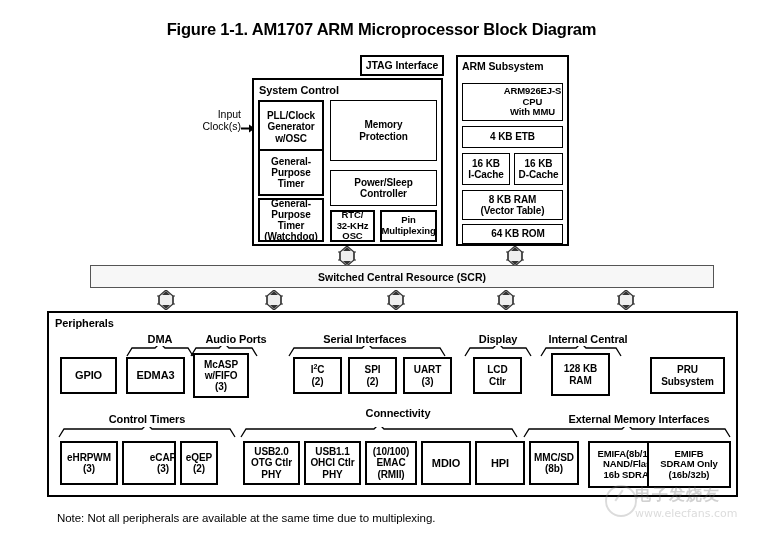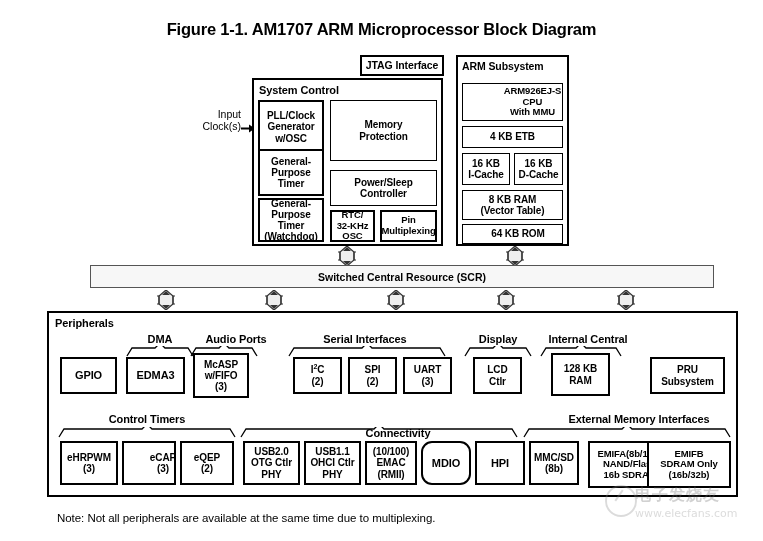--- a/index.html
+++ b/index.html
@@ -325,21 +325,21 @@
   </div>
 
   <div class="blk" style="left:650px;top:357px;width:75px;height:37px;">
     <div>
       <span>PRU</span><br>
       <span>Subsystem</span>
     </div>
   </div>
 
   <div class="caption" style="left:82px;top:413px;width:130px;">Control Timers</div>
-  <div class="caption" style="left:313px;top:427px;width:170px;text-align:center;">Connectivity</div>
+  <div class="caption" style="left:313px;top:407px;width:170px;text-align:center;">Connectivity</div>
   <div class="caption" style="left:539px;top:413px;width:200px;">External Memory Interfaces</div>
 
   <div class="bracket" style="left:58px;top:427px;">
     <svg width="178" height="11" viewBox="0 0 178 11">
         <path d="M1,10 L6,2 L84,2 L89,-3 L94,2 L172,2 L177,10" fill="none" stroke="#000" stroke-width="1.3"></path>
       </svg>
   </div>
   <div class="bracket" style="left:240px;top:427px;">
     <svg width="278" height="11" viewBox="0 0 278 11">
         <path d="M1,10 L6,2 L134,2 L139,-3 L144,2 L272,2 L277,10" fill="none" stroke="#000" stroke-width="1.3"></path>
@@ -356,21 +356,21 @@
       <span>eHRPWM</span><br>
       <span>(3)</span>
     </div>
   </div>
   <div class="blk" style="left:122px;top:441px;width:54px;height:44px;padding-left:28px;">
     <div>
       <span>eCAP</span><br>
       <span>(3)</span>
     </div>
   </div>
-  <div class="blk" style="left:180px;top:441px;width:54px;height:44px;">
+  <div class="blk" style="left:180px;top:441px;width:38px;height:44px;">
     <div>
       <span>eQEP</span><br>
       <span>(2)</span>
     </div>
   </div>
 
   <div class="blk" style="left:243px;top:441px;width:57px;height:44px;">
     <div>
       <span>USB2.0</span><br>
       <span>OTG Ctlr</span><br>
@@ -384,21 +384,21 @@
       <span>PHY</span>
     </div>
   </div>
   <div class="blk" style="left:365px;top:441px;width:52px;height:44px;">
     <div>
       <span>(10/100)</span><br>
       <span>EMAC</span><br>
       <span>(RMII)</span>
     </div>
   </div>
-  <div class="blk" style="left:421px;top:441px;width:50px;height:44px;font-size:11px;border-radius:11px;">MDIO</div>
+  <div class="blk" style="left:421px;top:441px;width:50px;height:44px;font-size:11px;">MDIO</div>
   <div class="blk" style="left:475px;top:441px;width:50px;height:44px;font-size:11px;">HPI</div>
   <div class="blk" style="left:529px;top:441px;width:50px;height:44px;">
     <div>
       <span>MMC/SD</span><br>
       <span>(8b)</span>
     </div>
   </div>
 
   <div class="blk" style="left:588px;top:441px;width:84px;height:47px;font-size:9.5px;">
     <div>

